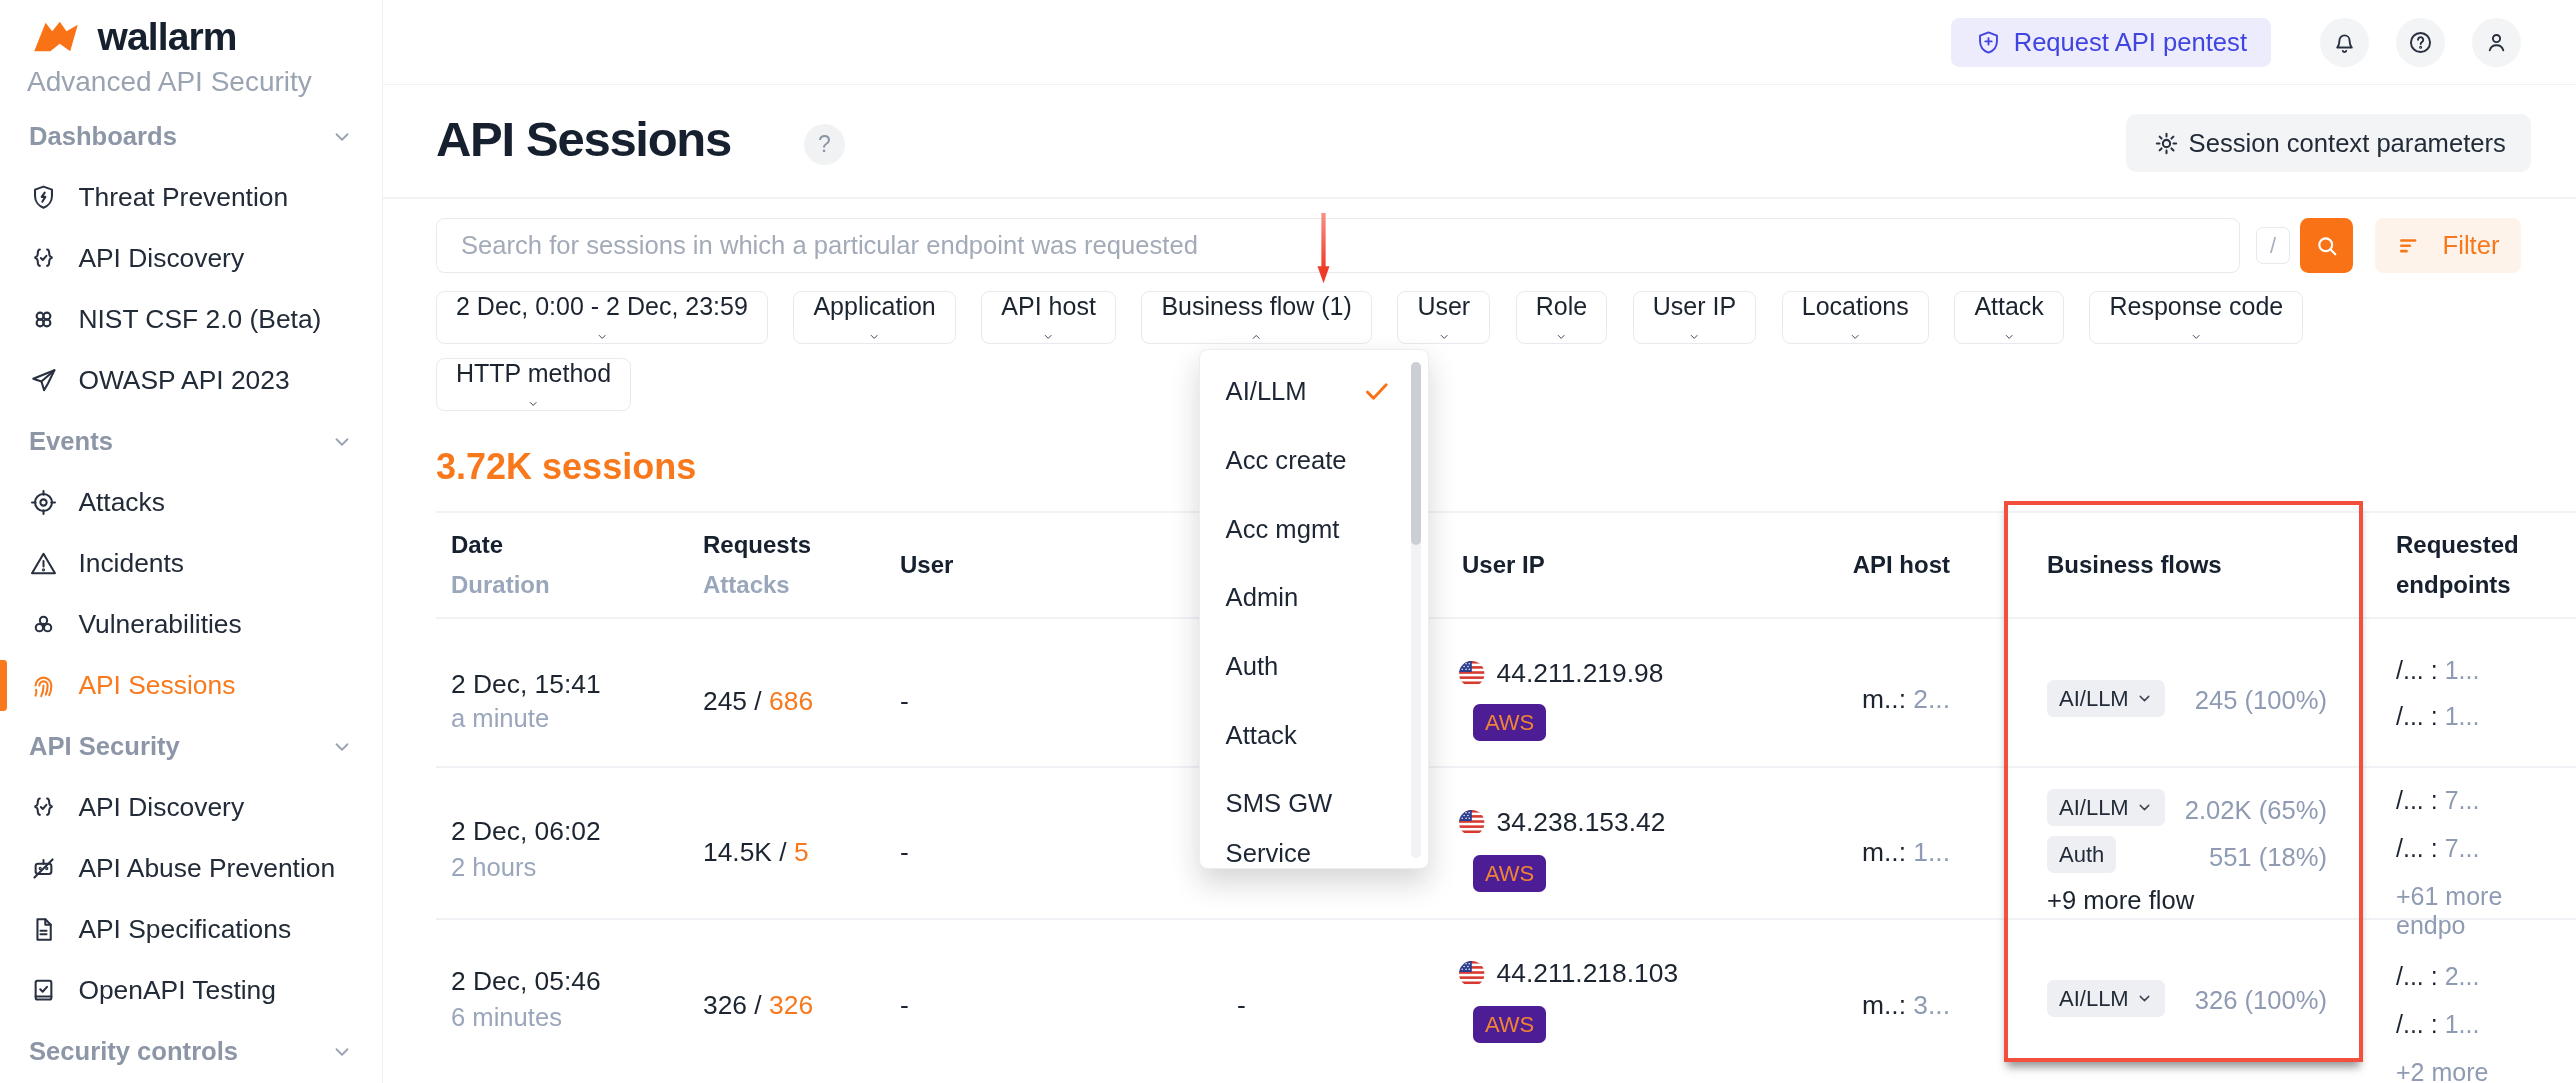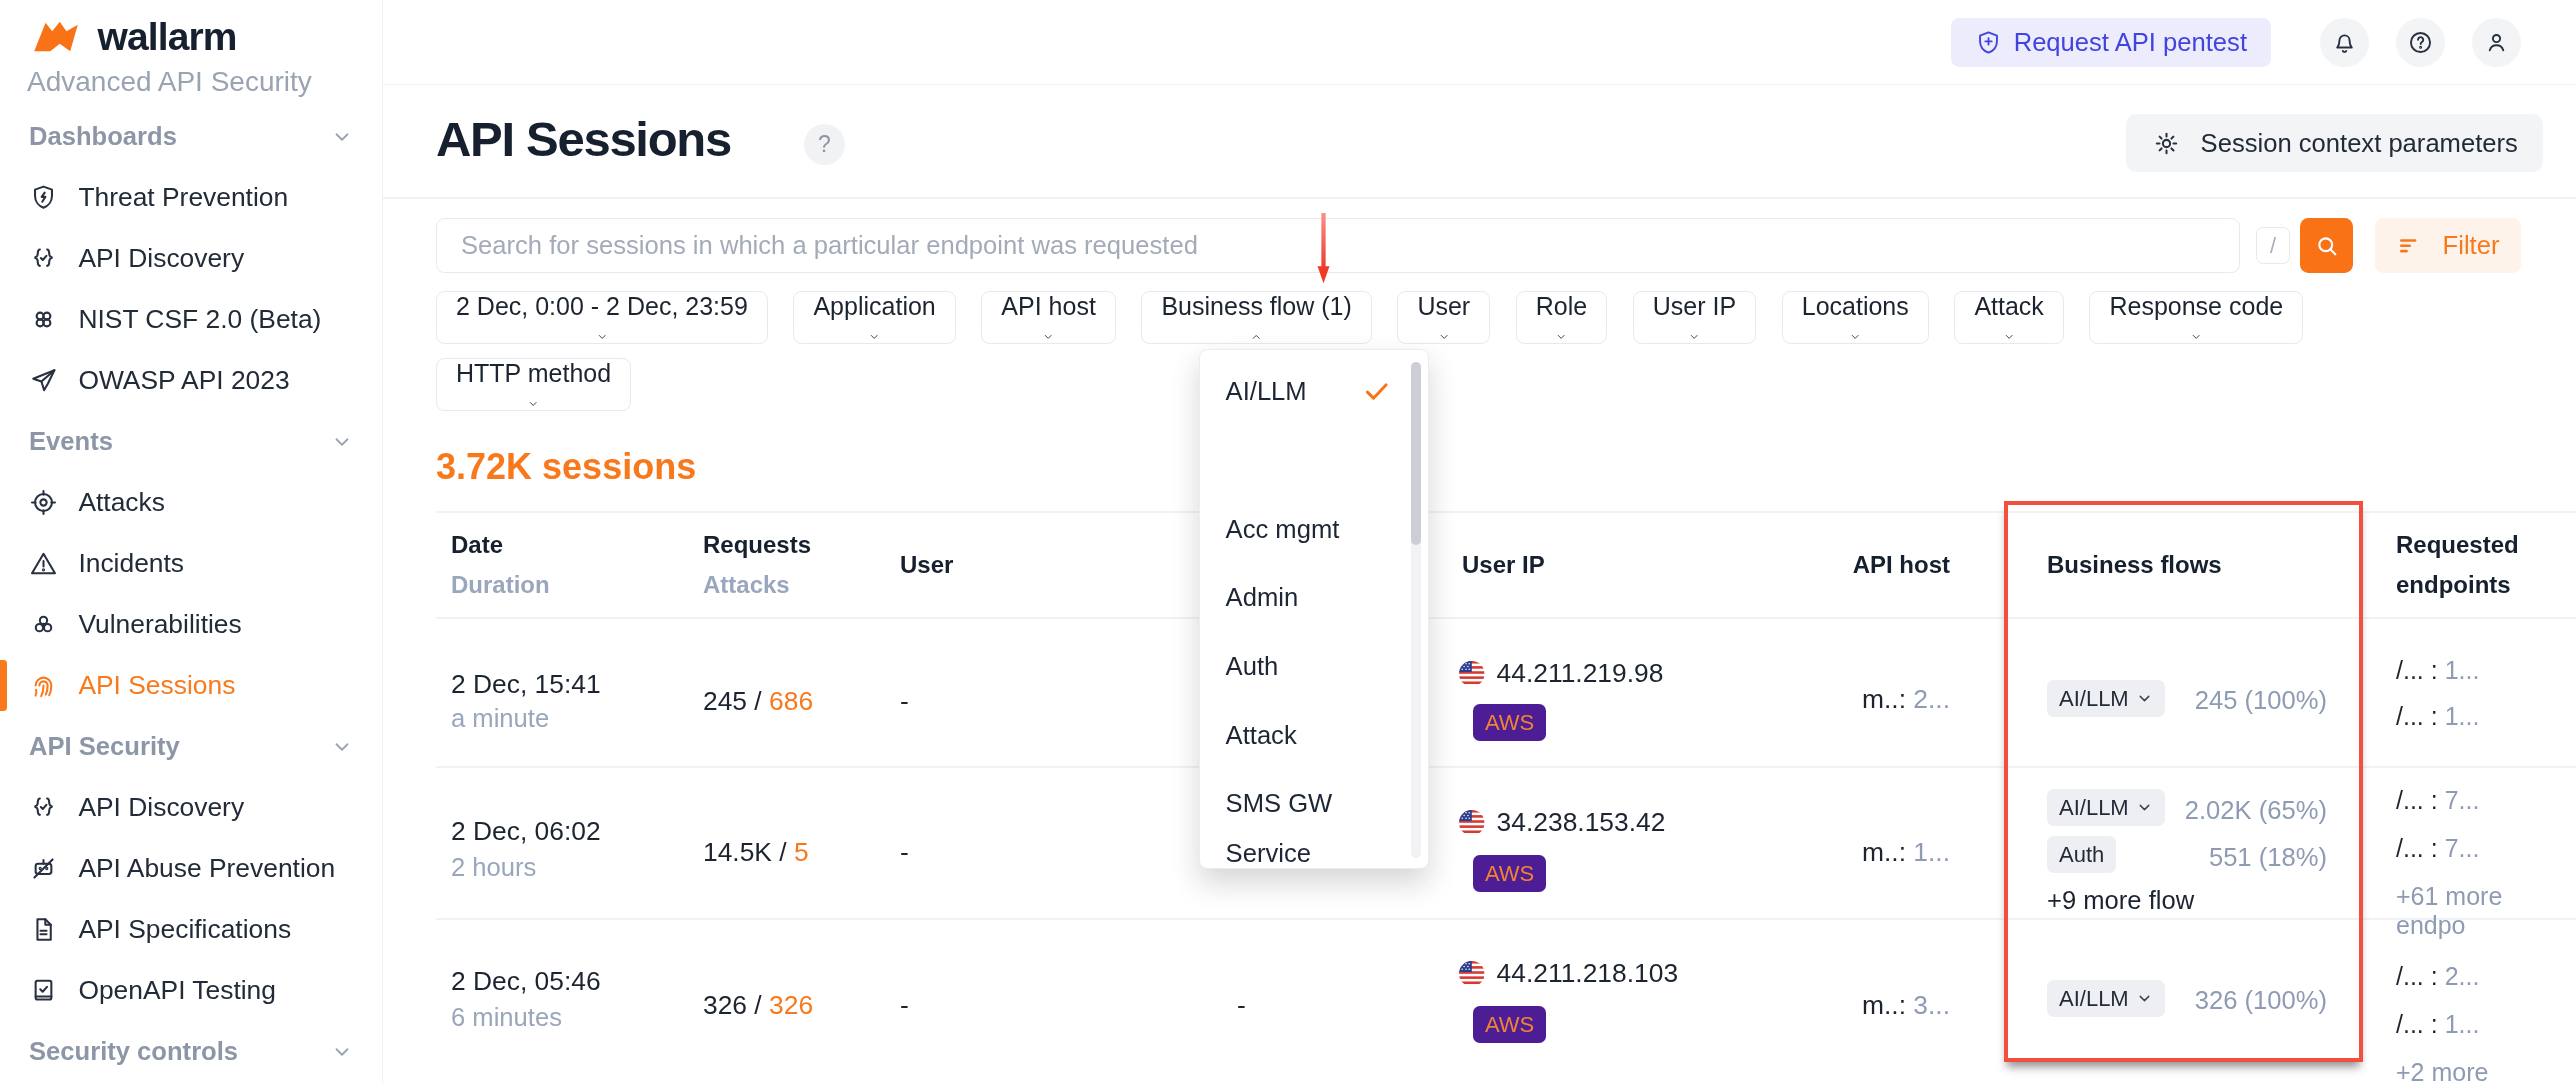--- a/index.html
+++ b/index.html
@@ -24,21 +24,21 @@
   .chev { width:22px; height:22px; stroke:#9aa3b2; fill:none; stroke-width:2; stroke-linecap:round; stroke-linejoin:round; }
 
   
   .topbar { position:absolute; left:383px; top:0; width:2193px; height:85px; border-bottom:1.7px solid #f0f2f5; display:flex; align-items:center; justify-content:flex-end; gap:27px; padding-right:55px; background:#fff; }
   .pentest-btn { display:flex; align-items:center; gap:12px; height:49px; padding:0 24px; background:#ececfc; border-radius:8.5px; color:#4144df; font-size:25.6px; cursor:pointer; margin-right:22px;margin-left:15px; }
   .icon-circle { width:49px; height:49px; border-radius:50%; background:#f3f4f6; display:flex; align-items:center; justify-content:center; cursor:pointer; }
 
   
   .page-title { position:absolute; left:436px; top:111px; font-size:49px; font-weight:800; letter-spacing:-1.3px; color:#16202e; }
   .title-help { position:absolute; left:804px; top:124px; width:41px; height:41px; border-radius:50%; background:#f1f2f4; display:flex; align-items:center; justify-content:center; font-size:23px; color:#8b95a5; cursor:pointer; }
-  .context-btn { position:absolute; left:2126px; top:114px; height:58px; padding:0 25.6px; background:#f3f4f6; border-radius:10.2px; display:flex; align-items:center; gap:20px; font-size:25.6px; color:#222b38; cursor:pointer; }
+  .context-btn { position:absolute; left:2126px; top:114px; height:58px; padding:0 25.6px; background:#f3f4f6; border-radius:10.2px; display:flex; align-items:center; gap:8px; font-size:25.6px; color:#222b38; cursor:pointer; }
   .header-divider { position:absolute; left:383px; top:197px; width:2193px; height:1.7px; background:#f0f2f5; }
 
   
   .search-input { position:absolute; left:436px; top:218px; width:1804px; height:55px; border:1.7px solid #e7e9ee; border-radius:8.5px; font-size:25.6px; padding:0 24px; color:#374151; outline:none; font-family:"Liberation Sans",sans-serif; }
   .search-input::placeholder { color:#a3abb8; }
   .slash-hint { position:absolute; left:2256px; top:227px; width:34px; height:37px; border:1.7px solid #e7e9ee; border-radius:6.8px; display:flex; align-items:center; justify-content:center; font-size:22px; color:#a8b0bd; }
   .search-btn { position:absolute; left:2300px; top:218px; width:53px; height:55px; background:#f97316; border-radius:8.5px; display:flex; align-items:center; justify-content:center; cursor:pointer; }
   .filter-btn { position:absolute; left:2375px; top:218px; height:55px; padding:0 22px; background:#fdf3ea; border-radius:8.5px; display:flex; align-items:center; gap:20px; font-size:25.6px; color:#f8791c; cursor:pointer; }
 
   
@@ -537,20 +537,23 @@
     </div>
   </div>
 
   <div class="dropdown">
     <div class="dd-item" style="top:7.7px">
       <span>AI/LLM</span>
       <svg class="dd-check" width="29" height="29" viewBox="0 0 24 24" fill="none" stroke="#f97316" stroke-width="2.4" stroke-linecap="round" stroke-linejoin="round">
           <path d="M4.5 12.5l5 5L20 6.5"></path>
         </svg>
     </div>
+    <div class="dd-item" style="top:76px">
+        <span>Acc create</span>
+      </div>
     <div class="dd-item" style="top:145px">
         <span>Acc mgmt</span>
       </div>
     <div class="dd-item" style="top:213px">
         <span>Admin</span>
       </div>
     <div class="dd-item" style="top:282px">
         <span>Auth</span>
       </div>
     <div class="dd-item" style="top:351px">

